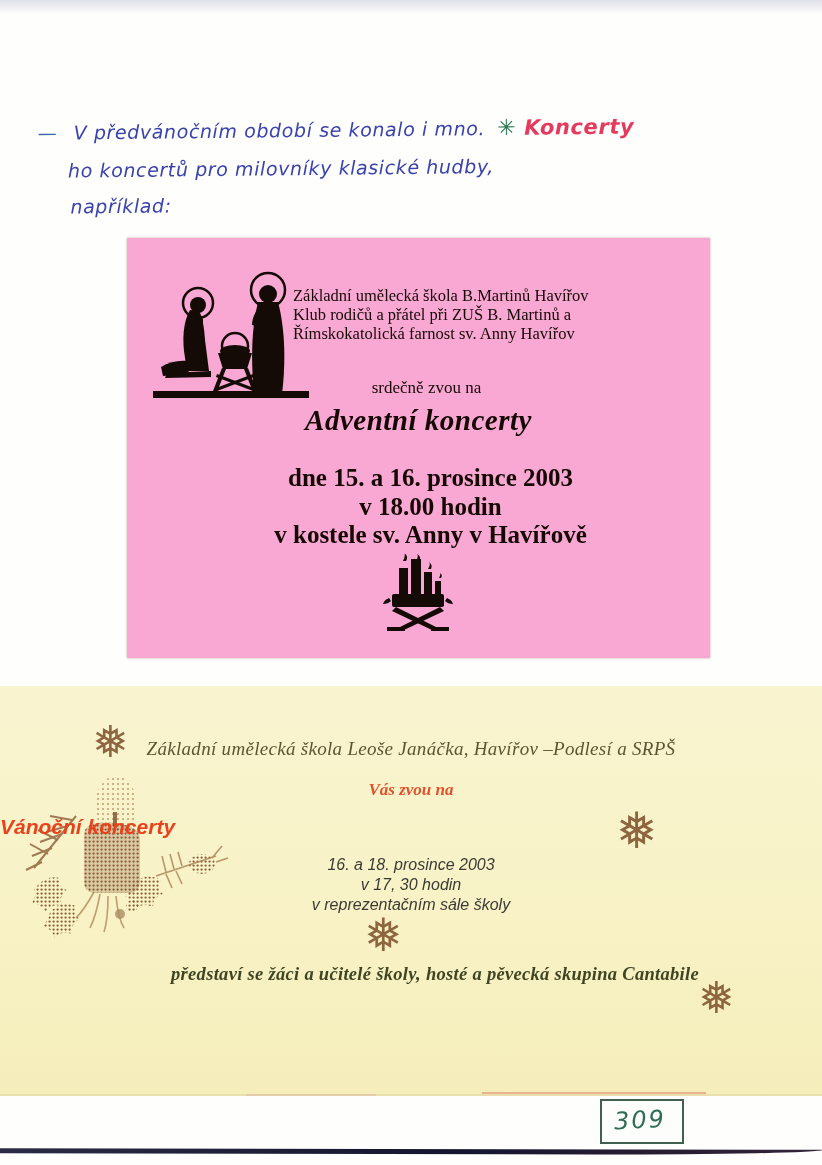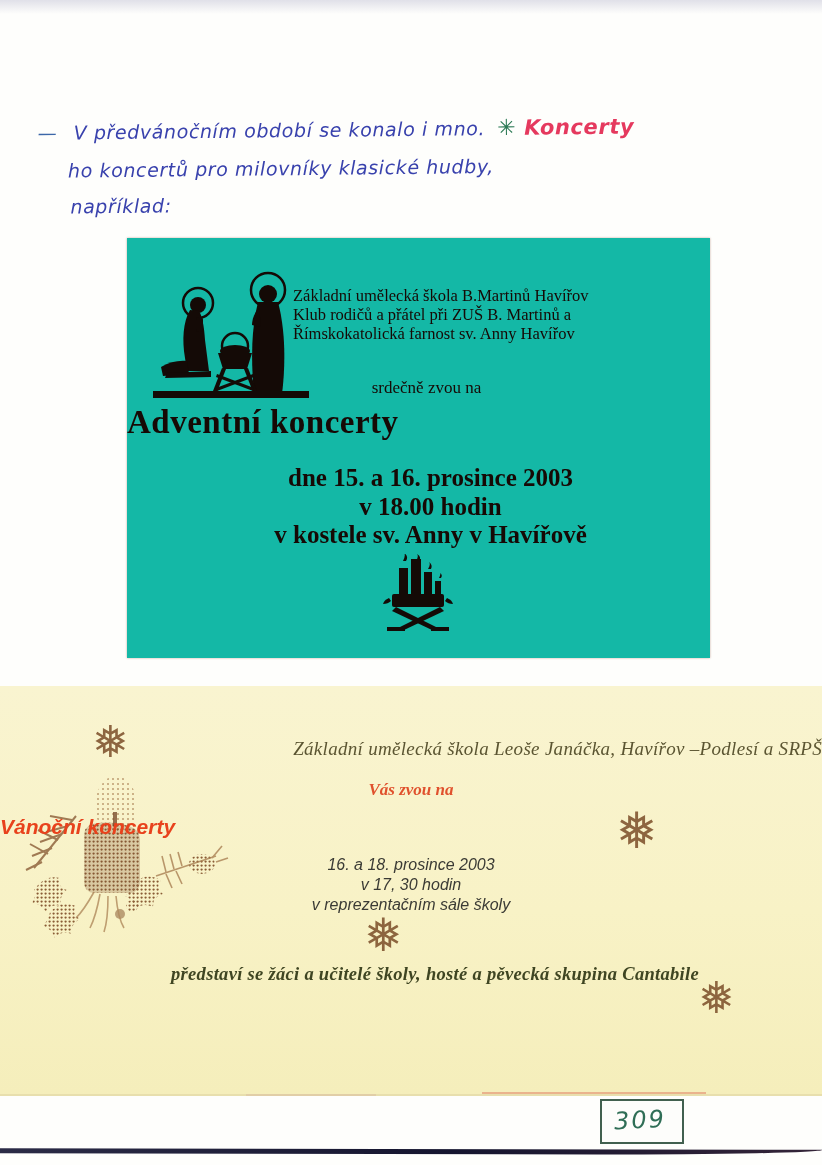--- a/index.html
+++ b/index.html
@@ -17,42 +17,42 @@
     letter-spacing:.6px;transform:rotate(-.6deg);color:#3942ad;}
   .hw-line1{white-space:nowrap;}
   .hw-dash{display:inline-block;width:36px;color:#3c67a8;}
   .hw-ast{color:#2c7a55;font-style:normal;font-size:22px;margin:0 8px 0 12px;}
   .hw-red{color:#e5395e;font-size:21px;font-weight:bold;}
   .hw-line2{margin:15px 0 0 30px;}
   .hw-line3{margin:14px 0 0 32px;}
 
   
   .advent-poster{position:absolute;left:127px;top:238px;width:583px;height:420px;
-    background:#14b8a6;color:#160905;box-shadow:0 0 2px rgba(120,40,20,.4);}
+    background:#f9a8d4;color:#160905;box-shadow:0 0 2px rgba(120,40,20,.4);}
   .nativity{position:absolute;left:20px;top:32px;}
   .advent-org{position:absolute;left:166px;top:48px;font-size:16.5px;line-height:19px;}
   .advent-invite{position:absolute;left:8px;top:140px;width:100%;text-align:center;font-size:17px;}
-  .advent-title{position:absolute;left:0;top:166px;width:100%;
-    font-size:33px;font-weight:bold;letter-spacing:.5px;}
+  .advent-title{position:absolute;left:0;top:166px;width:100%;text-align:center;
+    font-size:29px;font-weight:bold;font-style:italic;letter-spacing:.5px;}
   .advent-when{position:absolute;left:12px;top:226px;width:100%;text-align:center;
     font-weight:bold;font-size:25px;line-height:28.5px;}
   .wreath{position:absolute;left:50%;top:316px;transform:translateX(-50%);}
 
   
   .christmas-poster{position:absolute;left:0;top:686px;width:822px;height:408px;
     background:linear-gradient(180deg,#f9f4d0 0%,#f8f2c6 55%,#f5eebb 100%);
     border-bottom:2px solid #e8dfad;}
   .snowflake{position:absolute;color:#7b4d28;opacity:.85;line-height:1;
     font-family:"DejaVu Sans", sans-serif;}
   .sf1{left:92px;top:34px;font-size:44px;}
   .sf2{left:616px;top:120px;font-size:50px;}
   .sf3{left:364px;top:226px;font-size:46px;}
   .sf4{left:698px;top:290px;font-size:44px;}
   .candle-illustration{position:absolute;left:16px;top:86px;}
-  .xmas-org{position:absolute;left:0;top:52px;width:100%;text-align:right;
+  .xmas-org{position:absolute;left:0;top:52px;width:100%;text-align:center;
     font-style:italic;font-size:19px;color:#5b5532;letter-spacing:.3px;}
   .xmas-invite{position:absolute;left:0;top:94px;width:100%;text-align:center;
     font-family:Liberation Serif, serif;font-style:italic;font-weight:bold;
     font-size:17px;color:#e0512d;}
   .xmas-title{position:absolute;left:0;top:129px;width:100%;
     font-family:"Liberation Sans", sans-serif;font-style:italic;font-weight:bold;
     font-size:21px;color:#e8421c;}
   .xmas-when{position:absolute;left:0;top:169px;width:100%;text-align:center;
     font-family:"Liberation Sans", sans-serif;font-style:italic;font-size:16px;
     line-height:20px;color:#3b3b35;}

